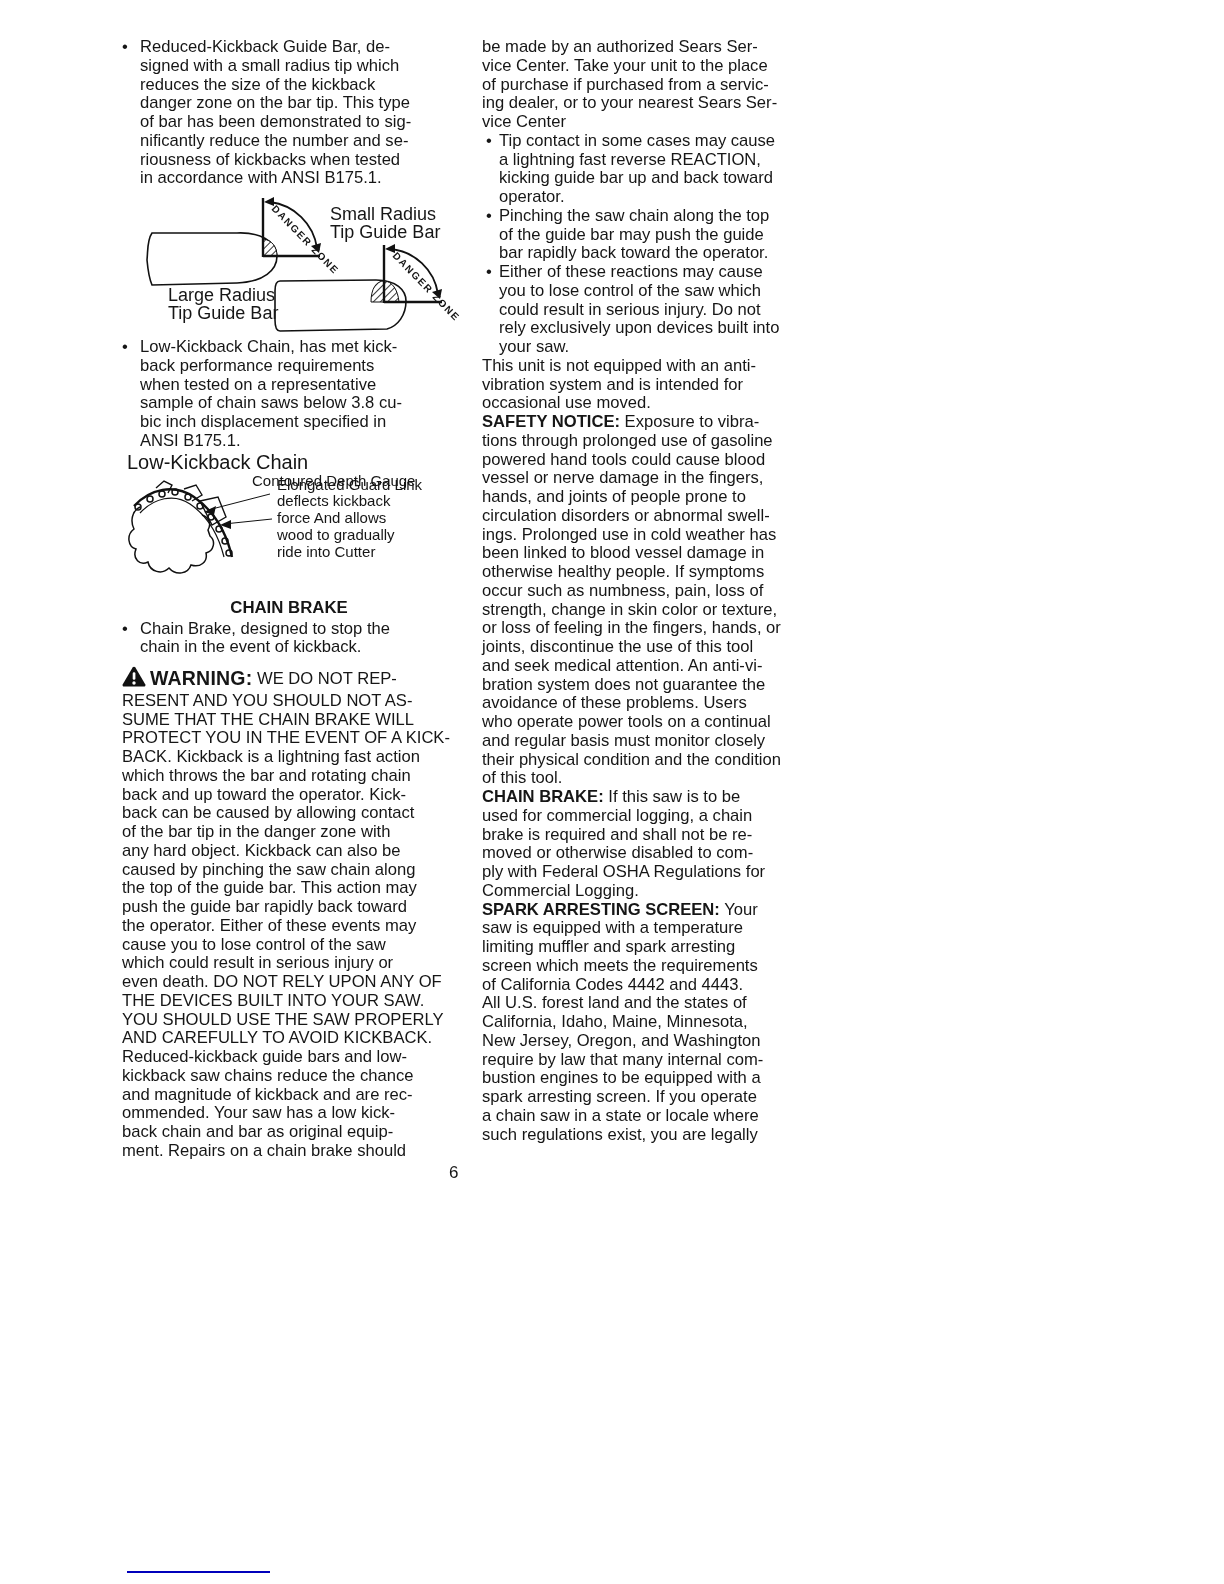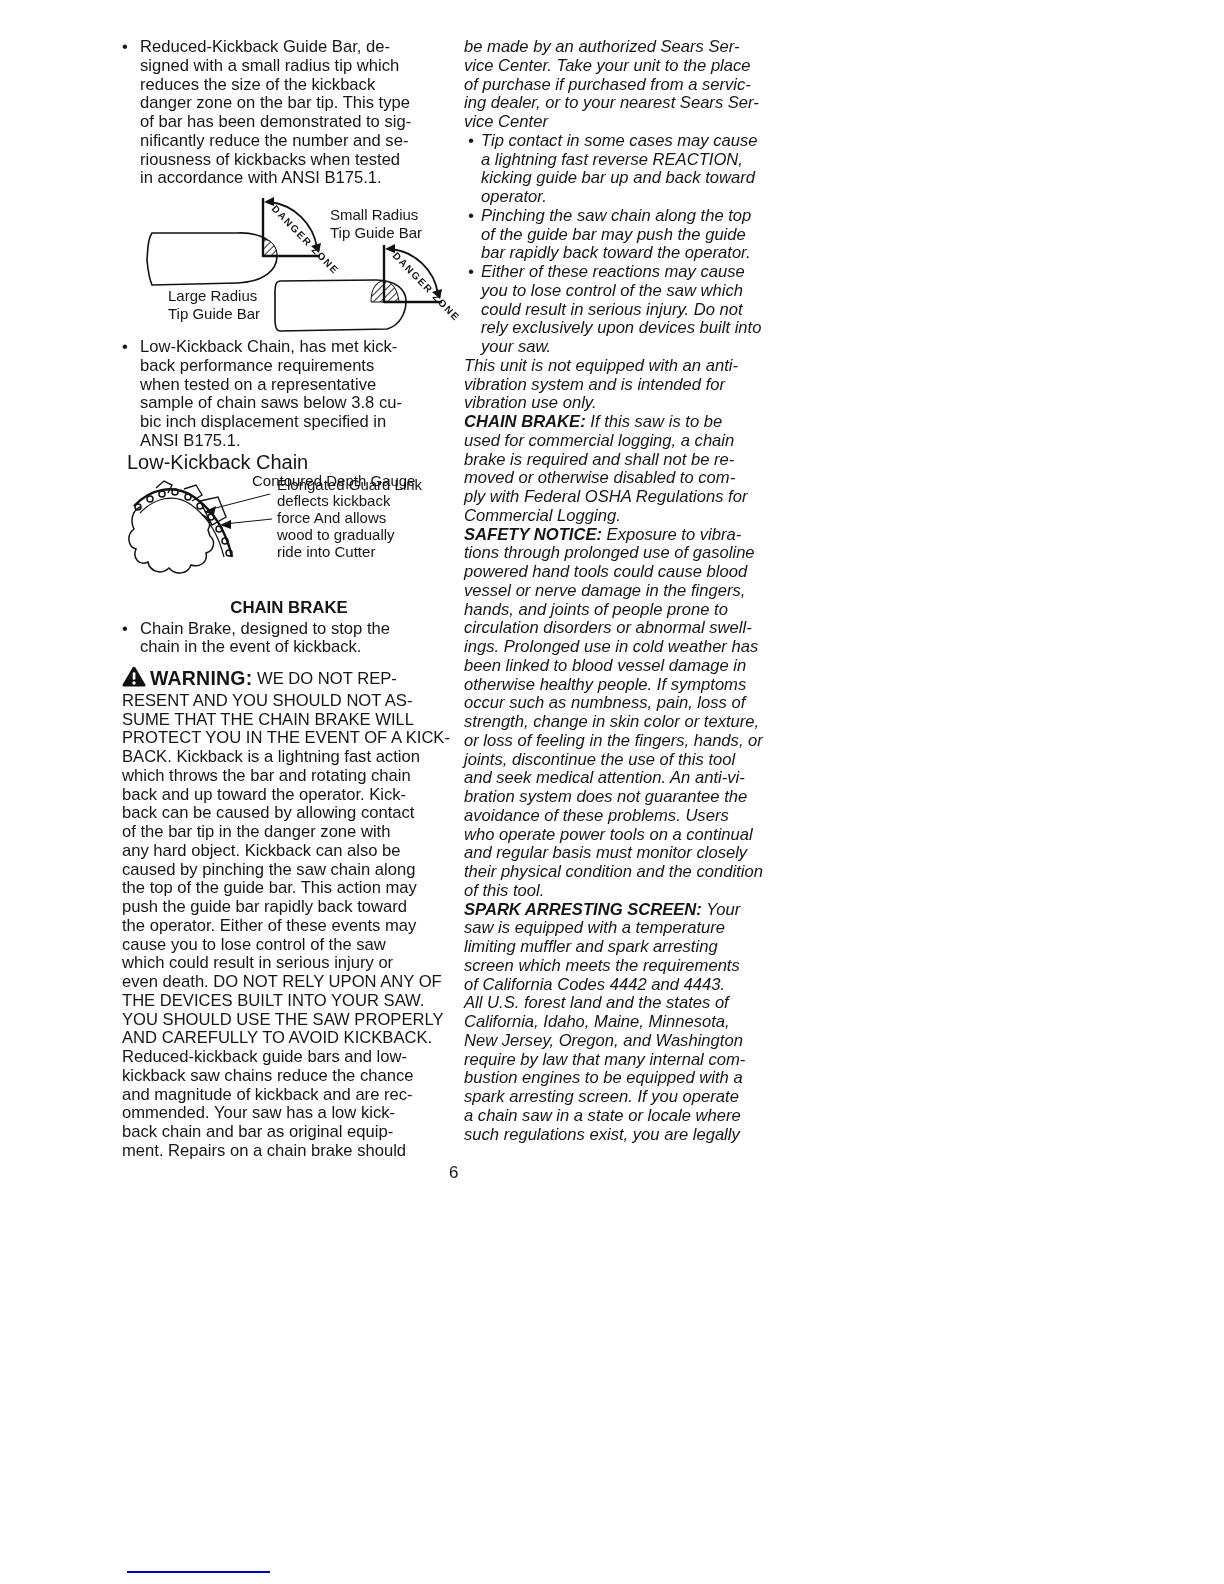--- a/index.html
+++ b/index.html
@@ -1,39 +1,39 @@
 <!DOCTYPE html>
 <html><head>
 <meta charset="utf-8">
 <style>
   html,body{margin:0;padding:0;background:#ffffff;}
   .page{position:relative;width:1224px;height:1584px;background:#fff;
         font-family:"Liberation Sans",sans-serif;color:#161616;overflow:hidden;}
   .col{position:absolute;top:38px;font-size:16.6px;line-height:18.75px;}
   .col-left{left:122px;width:334px;}
-  .col-right{left:464px;width:338px;font-style:italic;}
+  .col-right{left:482px;width:338px;}
   .lines{white-space:pre-line;}
   .bullet{display:flex;margin:0;}
   .bullet .bmark{flex:none;width:18px;}
   .col-right .bullet .bmark{width:17px;padding-left:4px;box-sizing:border-box;}
   .heading{font-weight:bold;font-size:16.8px;line-height:20px;margin:9px 0 2px 0;text-align:center;}
   .para{margin:0;}
   .lead{font-weight:bold;}
   
   .warning-p{margin-top:9px;}
   .warn-head{font-weight:bold;font-size:19.5px;letter-spacing:.2px;vertical-align:-1px;text-align:right;}
   .warn-icon{display:inline-block;vertical-align:-3px;margin-right:4px;}
   
   .diagram-bars{position:relative;width:302px;height:150px;margin-left:18px;}
   .diagram-bars svg{position:absolute;left:0;top:0;}
   .dz{position:absolute;font-size:10px;font-weight:bold;letter-spacing:1.6px;
       transform:rotate(46deg);transform-origin:left center;white-space:nowrap;}
   .dz1{left:133px;top:10px;}
   .dz2{left:254px;top:57px;}
-  .bar-label{position:absolute;font-size:15px;line-height:17.5px;white-space:pre-line;}
+  .bar-label{position:absolute;font-size:18px;line-height:17.5px;white-space:pre-line;}
   .bar-label.small{left:190px;top:18px;}
   .bar-label.large{left:28px;top:99px;}
   
   .chain-caption{font-size:20px;line-height:18px;margin:2px 0 0 5px;}
   .diagram-chain{position:relative;width:323px;height:118px;}
   .diagram-chain svg{position:absolute;left:0;top:2px;}
   .chain-label-1{position:absolute;left:130px;top:2px;font-size:15px;line-height:16.8px;white-space:nowrap;}
   .chain-label-2{position:absolute;left:155px;top:6px;font-size:15px;line-height:16.8px;white-space:pre-line;}
   .page-number{position:absolute;left:449px;top:1163px;font-size:17px;}
   .footer-line{position:absolute;left:127px;top:1571px;width:143px;height:2px;background:#0000bb;}
@@ -203,28 +203,21 @@
       <span class="bmark">•</span>
       <div class="lines">Either of these reactions may cause
 you to lose control of the saw which
 could result in serious injury. Do not
 rely exclusively upon devices built into
 your saw.</div>
     </div>
 
     <p class="para lines">This unit is not equipped with an anti-
 vibration system and is intended for
-vibration use only.</p>
-
-    <p class="para"><span class="lead">CHAIN BRAKE:</span> <span class="lines">If this saw is to be
-used for commercial logging, a chain
-brake is required and shall not be re-
-moved or otherwise disabled to com-
-ply with Federal OSHA Regulations for
-Commercial Logging.</span></p>
+occasional use moved.</p>
 
     <p class="para"><span class="lead">SAFETY NOTICE:</span> <span class="lines">Exposure to vibra-
 tions through prolonged use of gasoline
 powered hand tools could cause blood
 vessel or nerve damage in the fingers,
 hands, and joints of people prone to
 circulation disorders or abnormal swell-
 ings. Prolonged use in cold weather has
 been linked to blood vessel damage in
 otherwise healthy people. If symptoms
@@ -233,20 +226,27 @@
 or loss of feeling in the fingers, hands, or
 joints, discontinue the use of this tool
 and seek medical attention. An anti-vi-
 bration system does not guarantee the
 avoidance of these problems. Users
 who operate power tools on a continual
 and regular basis must monitor closely
 their physical condition and the condition
 of this tool.</span></p>
 
+    <p class="para"><span class="lead">CHAIN BRAKE:</span> <span class="lines">If this saw is to be
+used for commercial logging, a chain
+brake is required and shall not be re-
+moved or otherwise disabled to com-
+ply with Federal OSHA Regulations for
+Commercial Logging.</span></p>
+
     <p class="para"><span class="lead">SPARK ARRESTING SCREEN:</span> <span class="lines">Your
 saw is equipped with a temperature
 limiting muffler and spark arresting
 screen which meets the requirements
 of California Codes 4442 and 4443.
 All U.S. forest land and the states of
 California, Idaho, Maine, Minnesota,
 New Jersey, Oregon, and Washington
 require by law that many internal com-
 bustion engines to be equipped with a

